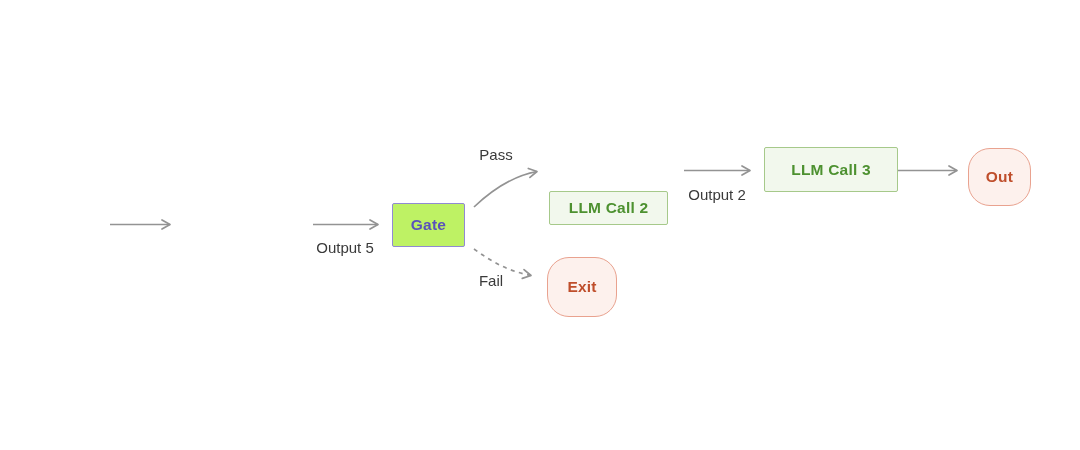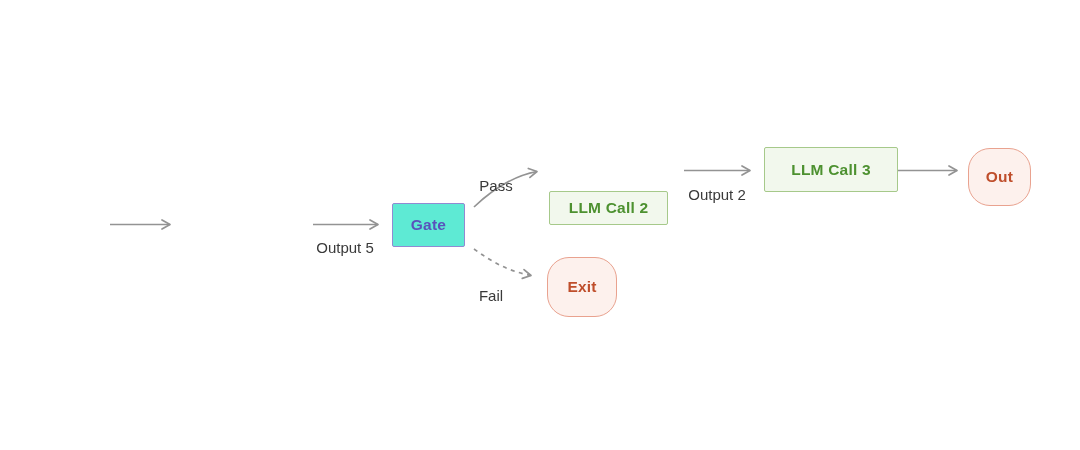--- a/index.html
+++ b/index.html
@@ -37,43 +37,43 @@
     border-color: #e9a28f;
     color: #bf4e2b;
   }
   .node-llm {
     background: #f2f8ed;
     border-color: #a6c98a;
     color: #4d9130;
     border-radius: 2px;
   }
   .node-gate {
-    background: #5eead4;
+    background: #bef264;
     border-color: #918ad2;
     color: #5a51bb;
     border-radius: 2px;
   }
   .node-in   { left: 48px;  top: 200px; width: 50px;  height: 49px; border-radius: 50%; }
   .node-llm1 { left: 183px; top: 203px; width: 116px; height: 44px; }
   .node-gate-box { left: 392px; top: 203px; width: 73px; height: 44px; }
   .node-llm2 { left: 549px; top: 147px; width: 119px; height: 34px; margin-top: 44px; }
   .node-llm3 { left: 764px; top: 147px; width: 134px; height: 45px; }
   .node-out  { left: 968px; top: 148px; width: 63px;  height: 58px; border-radius: 22px; }
   .node-exit { left: 547px; top: 257px; width: 70px;  height: 60px; border-radius: 22px; }
   .edge-label {
     position: absolute;
     transform: translateX(-50%);
     font-size: 15px;
     color: #3a3a3a;
     white-space: nowrap;
   }
   .label-output1 { left: 345px; top: 239px; }
   .label-output2 { left: 717px; top: 186px; text-align: right; }
-  .label-pass    { left: 496px; top: 146px; margin-top: 31px; }
-  .label-fail    { left: 491px; top: 287px; }
+  .label-pass    { left: 496px; top: 146px; }
+  .label-fail    { left: 491px; top: 272px; }
 </style>
 </head>
 <body>
 
 <div class="canvas">
 
   <svg class="edges-layer" viewBox="0 0 1080 450" xmlns="http://www.w3.org/2000/svg">
     <defs>
       <marker id="arrowhead" markerUnits="userSpaceOnUse" markerWidth="14" markerHeight="14" viewBox="0 0 14 14" refX="11" refY="7" orient="auto">
         <path d="M3,2.5 L11,7 L3,11.5" fill="none" stroke="#939393" stroke-width="1.7" stroke-linecap="round" stroke-linejoin="round"></path>

